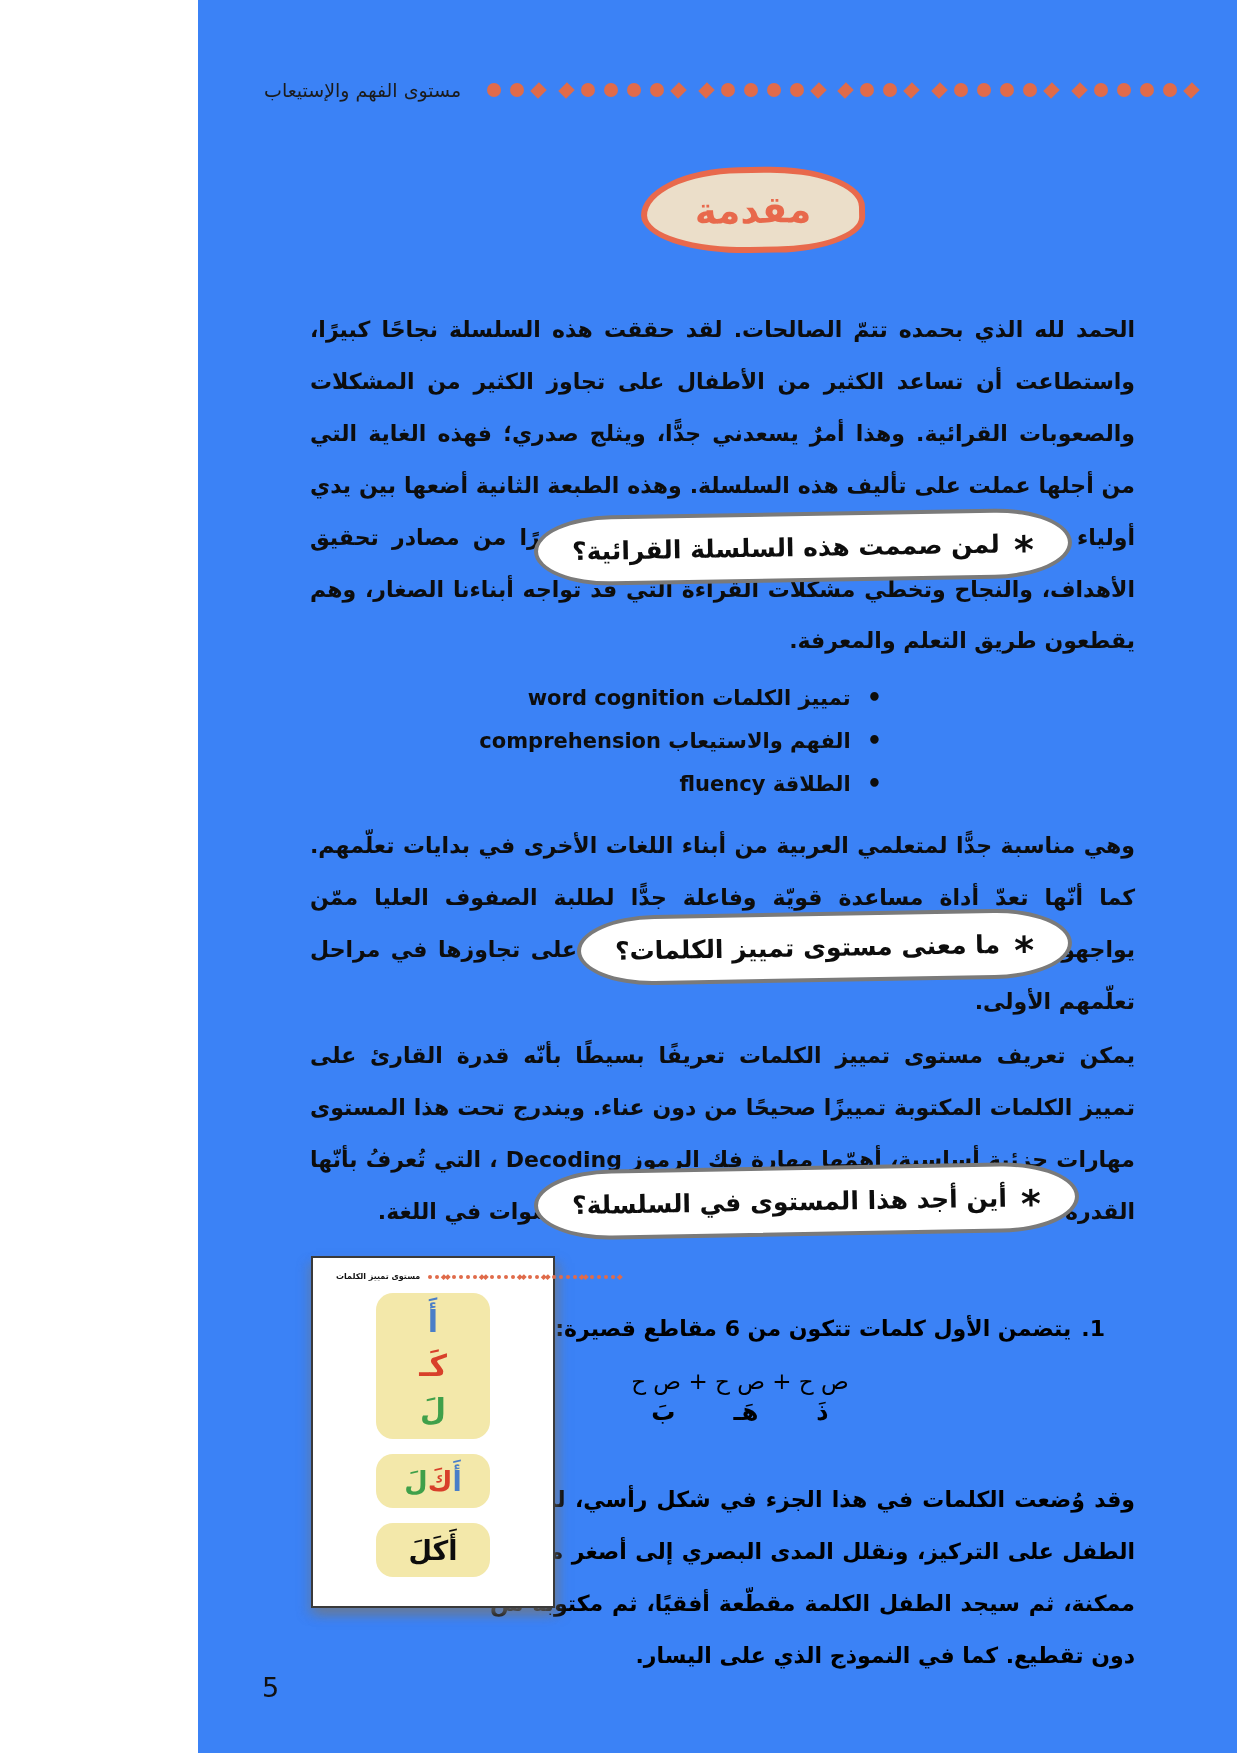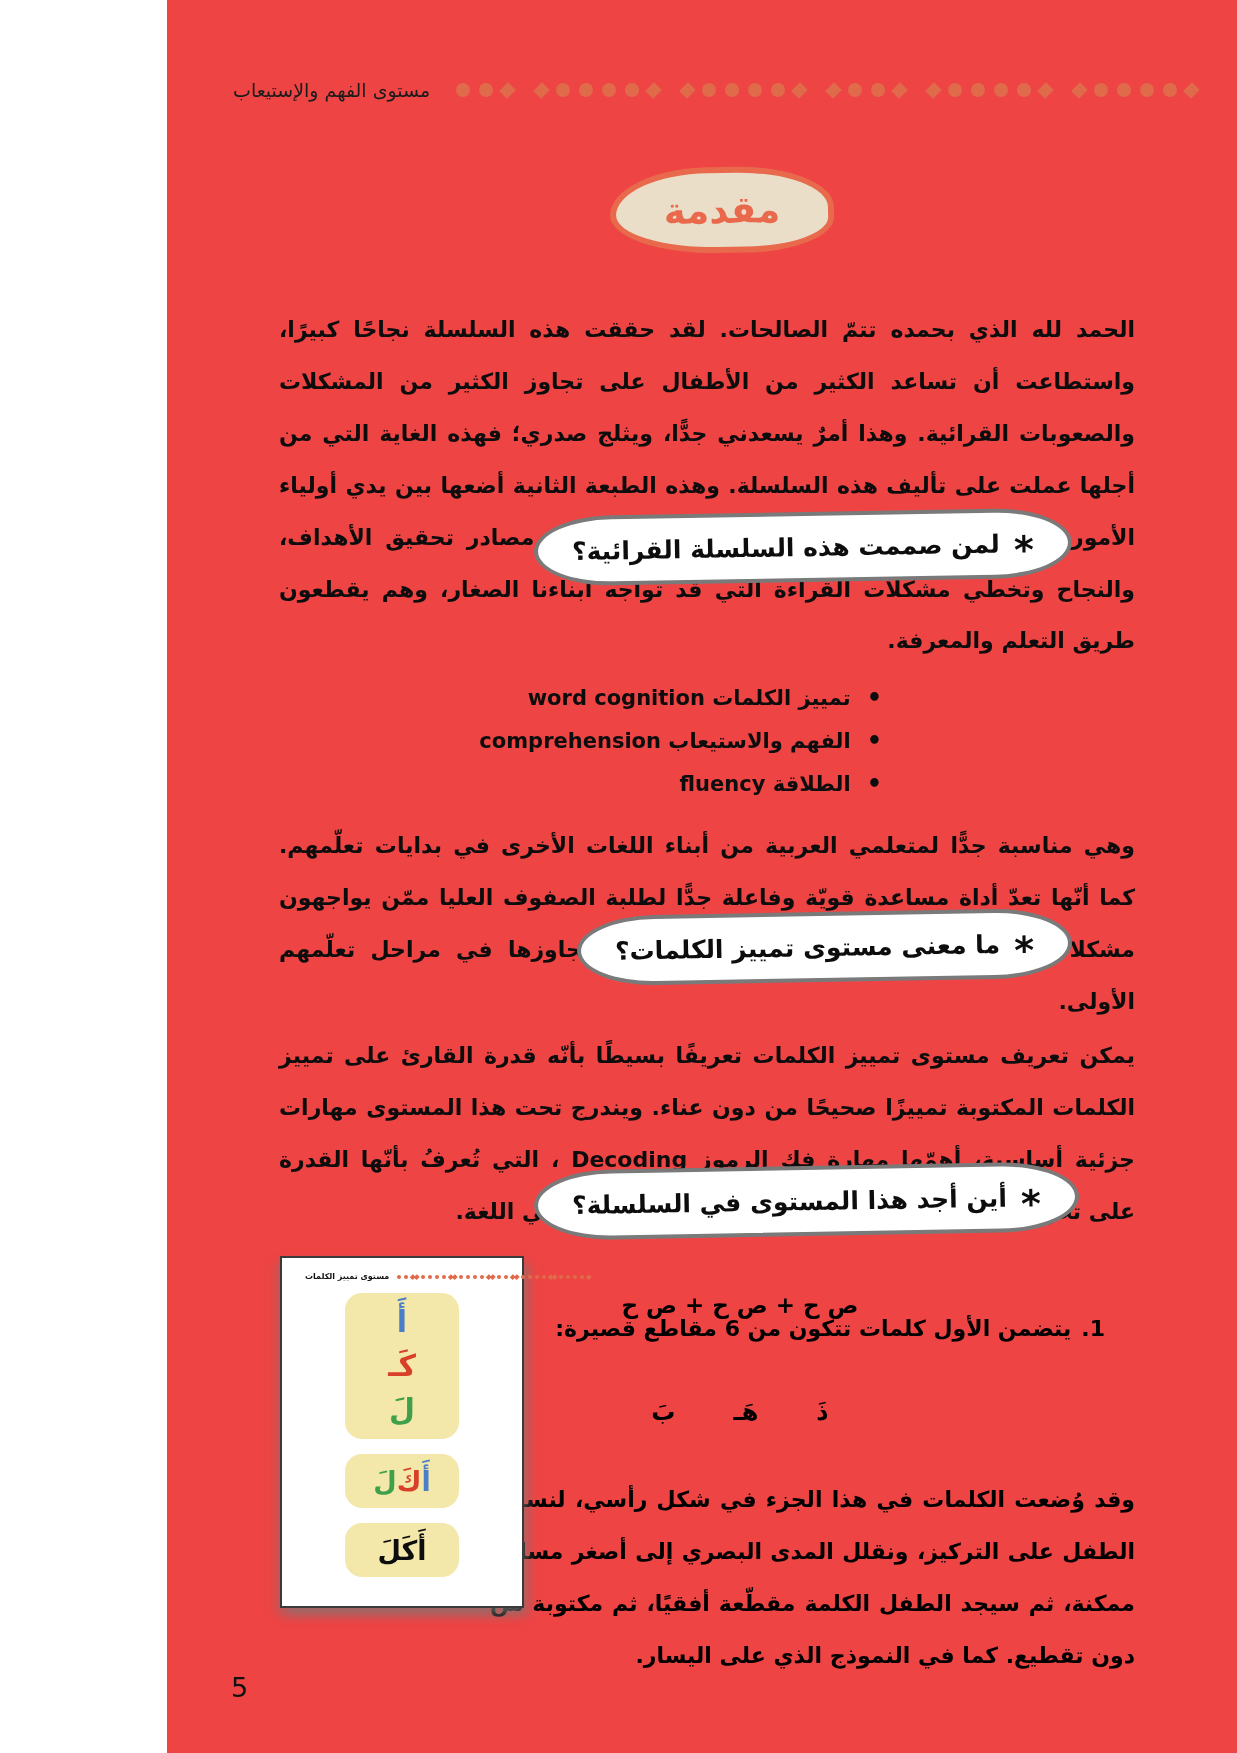--- a/index.html
+++ b/index.html
@@ -1,17 +1,17 @@
 <!DOCTYPE html>
 <html lang="ar" dir="rtl"><head>
 <meta charset="utf-8">
 <style>
   html,body{margin:0;padding:0;background:#ffffff;}
   body{width:1237px;height:1753px;font-family:"DejaVu Sans",sans-serif;}
-  .page{position:relative;width:1039px;height:1753px;overflow:hidden;background:#ef4444;direction:rtl;padding-left:31px;}
+  .page{position:relative;width:1039px;height:1753px;overflow:hidden;background:#3b82f6;direction:rtl;}
 
   
   .hdr{position:absolute;top:72px;left:66px;right:40px;height:36px;display:flex;direction:ltr;align-items:center;gap:26px;}
   .hdr-label{font-size:19px;color:#1b1b1b;white-space:nowrap;font-weight:500;}
   .orn{flex:1;display:flex;direction:ltr;align-items:center;justify-content:space-between;}
   .og{display:flex;align-items:center;gap:9px;}
   .oc{width:14px;height:14px;border-radius:50%;background:#E06B4A;}
   .od{width:11px;height:11px;background:#E06B4A;transform:rotate(45deg) scaleY(1.12);}
 
   
@@ -41,22 +41,22 @@
 
   
   .bullets{position:absolute;top:670px;right:355px;}
   .bullet{display:flex;align-items:center;gap:16px;margin-bottom:19px;
     font-size:21px;font-weight:bold;color:#0d0d0d;margin-top:16px;}
   .bullet::before{content:"•";font-size:24px;line-height:1;}
 
   
   .where-lead{position:absolute;top:1262px;right:102px;font-size:22px;font-weight:bold;}
   .item1{position:absolute;top:1316px;right:132px;display:flex;gap:10px;font-size:22px;font-weight:bold;}
-  .pattern{position:absolute;top:1292px;right:337px;width:320px;text-align:center;
-    font-size:23px;font-weight:bold;}
+  .pattern{position:absolute;top:1368px;right:337px;width:320px;text-align:center;
+    font-size:23px;font-weight:normal;}
   .sylls{position:absolute;top:1398px;right:337px;width:320px;display:flex;
     justify-content:center;gap:58px;font-size:24px;font-weight:bold;}
   .closing{position:absolute;top:1452px;right:102px;width:645px;font-size:22px;
     font-weight:bold;line-height:2.36;text-align:justify;}
 
   
   .thumb{position:absolute;left:113px;top:1256px;width:244px;height:352px;background:#fff;
     border:2px solid #3a3a3a;box-sizing:border-box;
     box-shadow:5px 7px 10px rgba(120,120,120,0.55), -4px 7px 10px rgba(120,120,120,0.35);}
   .thumb-hdr{margin:14px 10px 2px 23px;display:flex;direction:ltr;align-items:center;gap:8px;}

